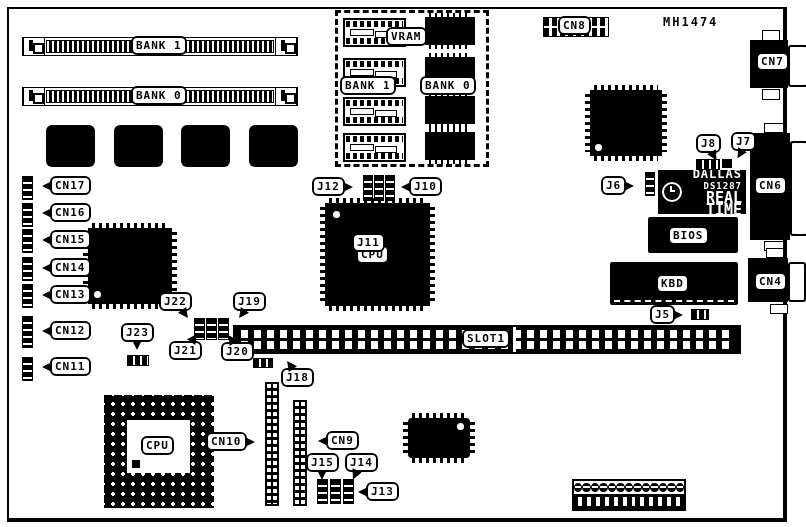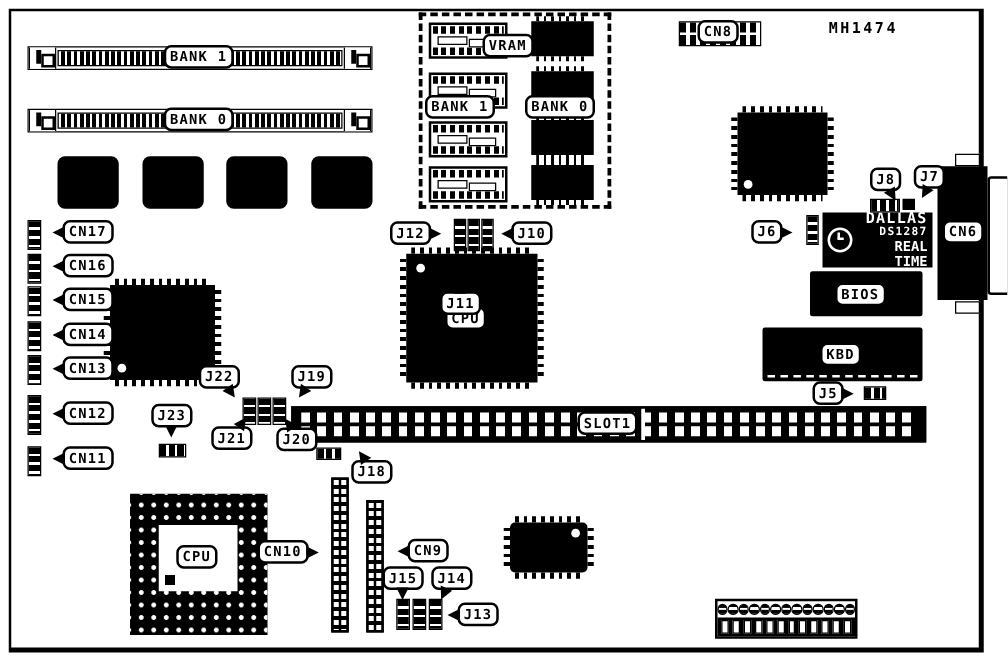--- a/index.html
+++ b/index.html
@@ -67,21 +67,21 @@
   .dip .bar{position:absolute;height:5px;border:1px solid #000;background:#fff;}
   
   .soj{background:#000;}
   .soj .pt,.soj .pb{background:repeating-linear-gradient(90deg,#000 0 2px,transparent 2px 6px);height:4px;}
   .soj .pt{top:-4px;} .soj .pb{bottom:-4px;}
   
   .rtc{background:#000;color:#fff;display:flex;align-items:center;padding:2px 4px;gap:3px;}
   .rtc .txt{flex:1;text-align:right;font-weight:bold;line-height:12px;}
   .rtc .l1{font-size:12px;letter-spacing:1px;}
   .rtc .l2{font-size:9px;letter-spacing:1px;}
-  .rtc .l3{font-size:11px;letter-spacing:0;}
+  .rtc .l3{font-size:15px;letter-spacing:0;}
   .clock{width:16px;height:16px;border:2px solid #fff;border-radius:50%;position:relative;}
   .clock i{position:absolute;left:6px;top:2px;width:2px;height:5px;background:#fff;}
   .clock u{position:absolute;left:6px;top:6px;width:5px;height:2px;background:#fff;}
   
   .tab{position:absolute;background:#fff;border:1px solid #000;}
   .dsub-out{position:absolute;background:#fff;border:2px solid #000;border-radius:3px;}
   .cnbox{position:absolute;background:#fff;border:2px solid #000;}
   .cnbox i{position:absolute;top:0;bottom:0;right:0;width:12px;background:#000;}
   
   .kbd-dash{position:absolute;left:4px;right:4px;bottom:3px;border-top:2px dashed #fff;}
@@ -231,29 +231,43 @@
     <span class="kbd-dash"></span>
   </div>
   <div class="plabel" style="left:656px;top:274px;">KBD</div>
 
   <div class="abs hdr-h" style="left:691px;top:309px;width:16px;height:9px;"></div>
   <div class="plabel callout" style="left:650px;top:305px;">
     <span class="tail right"></span>
     <span>J5</span>
   </div>
 
+  <div class="abs" style="left:748px;top:30px;width:58px;height:70px;z-index:10;">
+    <span class="tab" style="left:14px;top:0;width:16px;height:9px;"></span>
+    <div class="abs" style="left:2px;top:10px;width:38px;height:48px;background:#000;"></div>
+    <span class="dsub-out" style="left:40px;top:15px;width:16px;height:38px;"></span>
+    <span class="tab" style="left:14px;top:59px;width:16px;height:9px;"></span>
+    <div class="plabel" style="left:8px;top:22px;">CN7</div>
+  </div>
 
   <div class="abs" style="left:748px;top:120px;width:58px;height:132px;z-index:10;">
     <span class="tab" style="left:16px;top:3px;width:18px;height:8px;"></span>
     <div class="abs" style="left:2px;top:13px;width:40px;height:107px;background:#000;"></div>
     <span class="dsub-out" style="left:42px;top:21px;width:14px;height:91px;"></span>
     <span class="tab" style="left:16px;top:121px;width:18px;height:8px;"></span>
     <div class="plabel" style="left:6px;top:56px;">CN6</div>
   </div>
 
+  <div class="abs" style="left:746px;top:248px;width:58px;height:66px;z-index:10;">
+    <span class="tab" style="left:20px;top:0;width:16px;height:8px;"></span>
+    <div class="abs" style="left:2px;top:10px;width:40px;height:44px;background:#000;"></div>
+    <span class="dsub-out" style="left:42px;top:14px;width:14px;height:36px;"></span>
+    <span class="tab" style="left:24px;top:56px;width:16px;height:8px;"></span>
+    <div class="plabel" style="left:8px;top:24px;">CN4</div>
+  </div>
 
 
 
 
   <div class="abs qfp" style="left:88px;top:228px;width:84px;height:76px;">
     <i class="pt"></i>
       <i class="pb"></i>
       <i class="pl"></i>
       <i class="pr"></i>
     <span class="dot" style="left:6px;bottom:6px;"></span>

